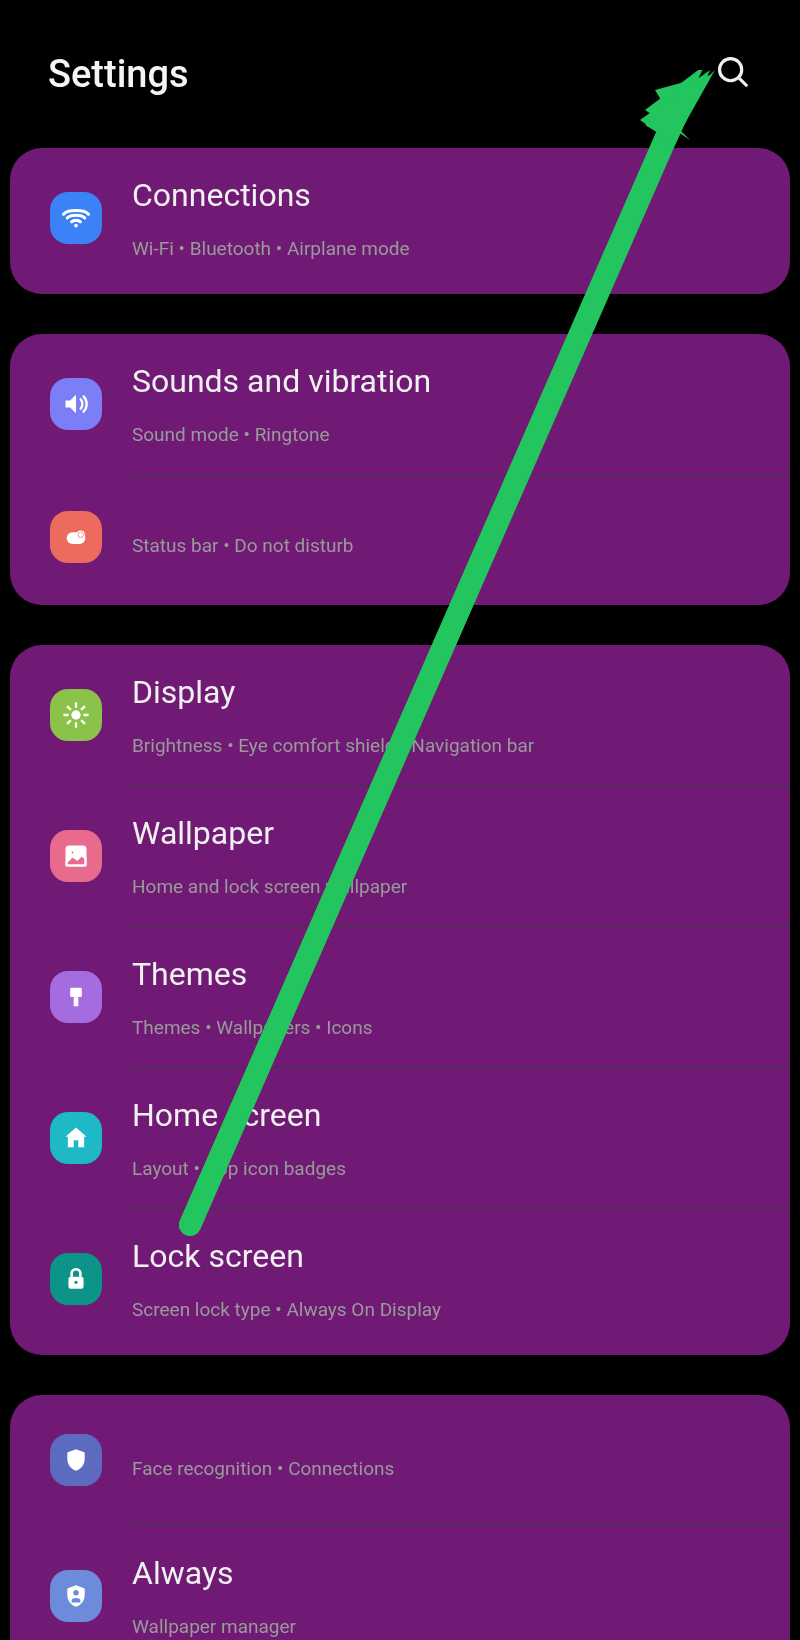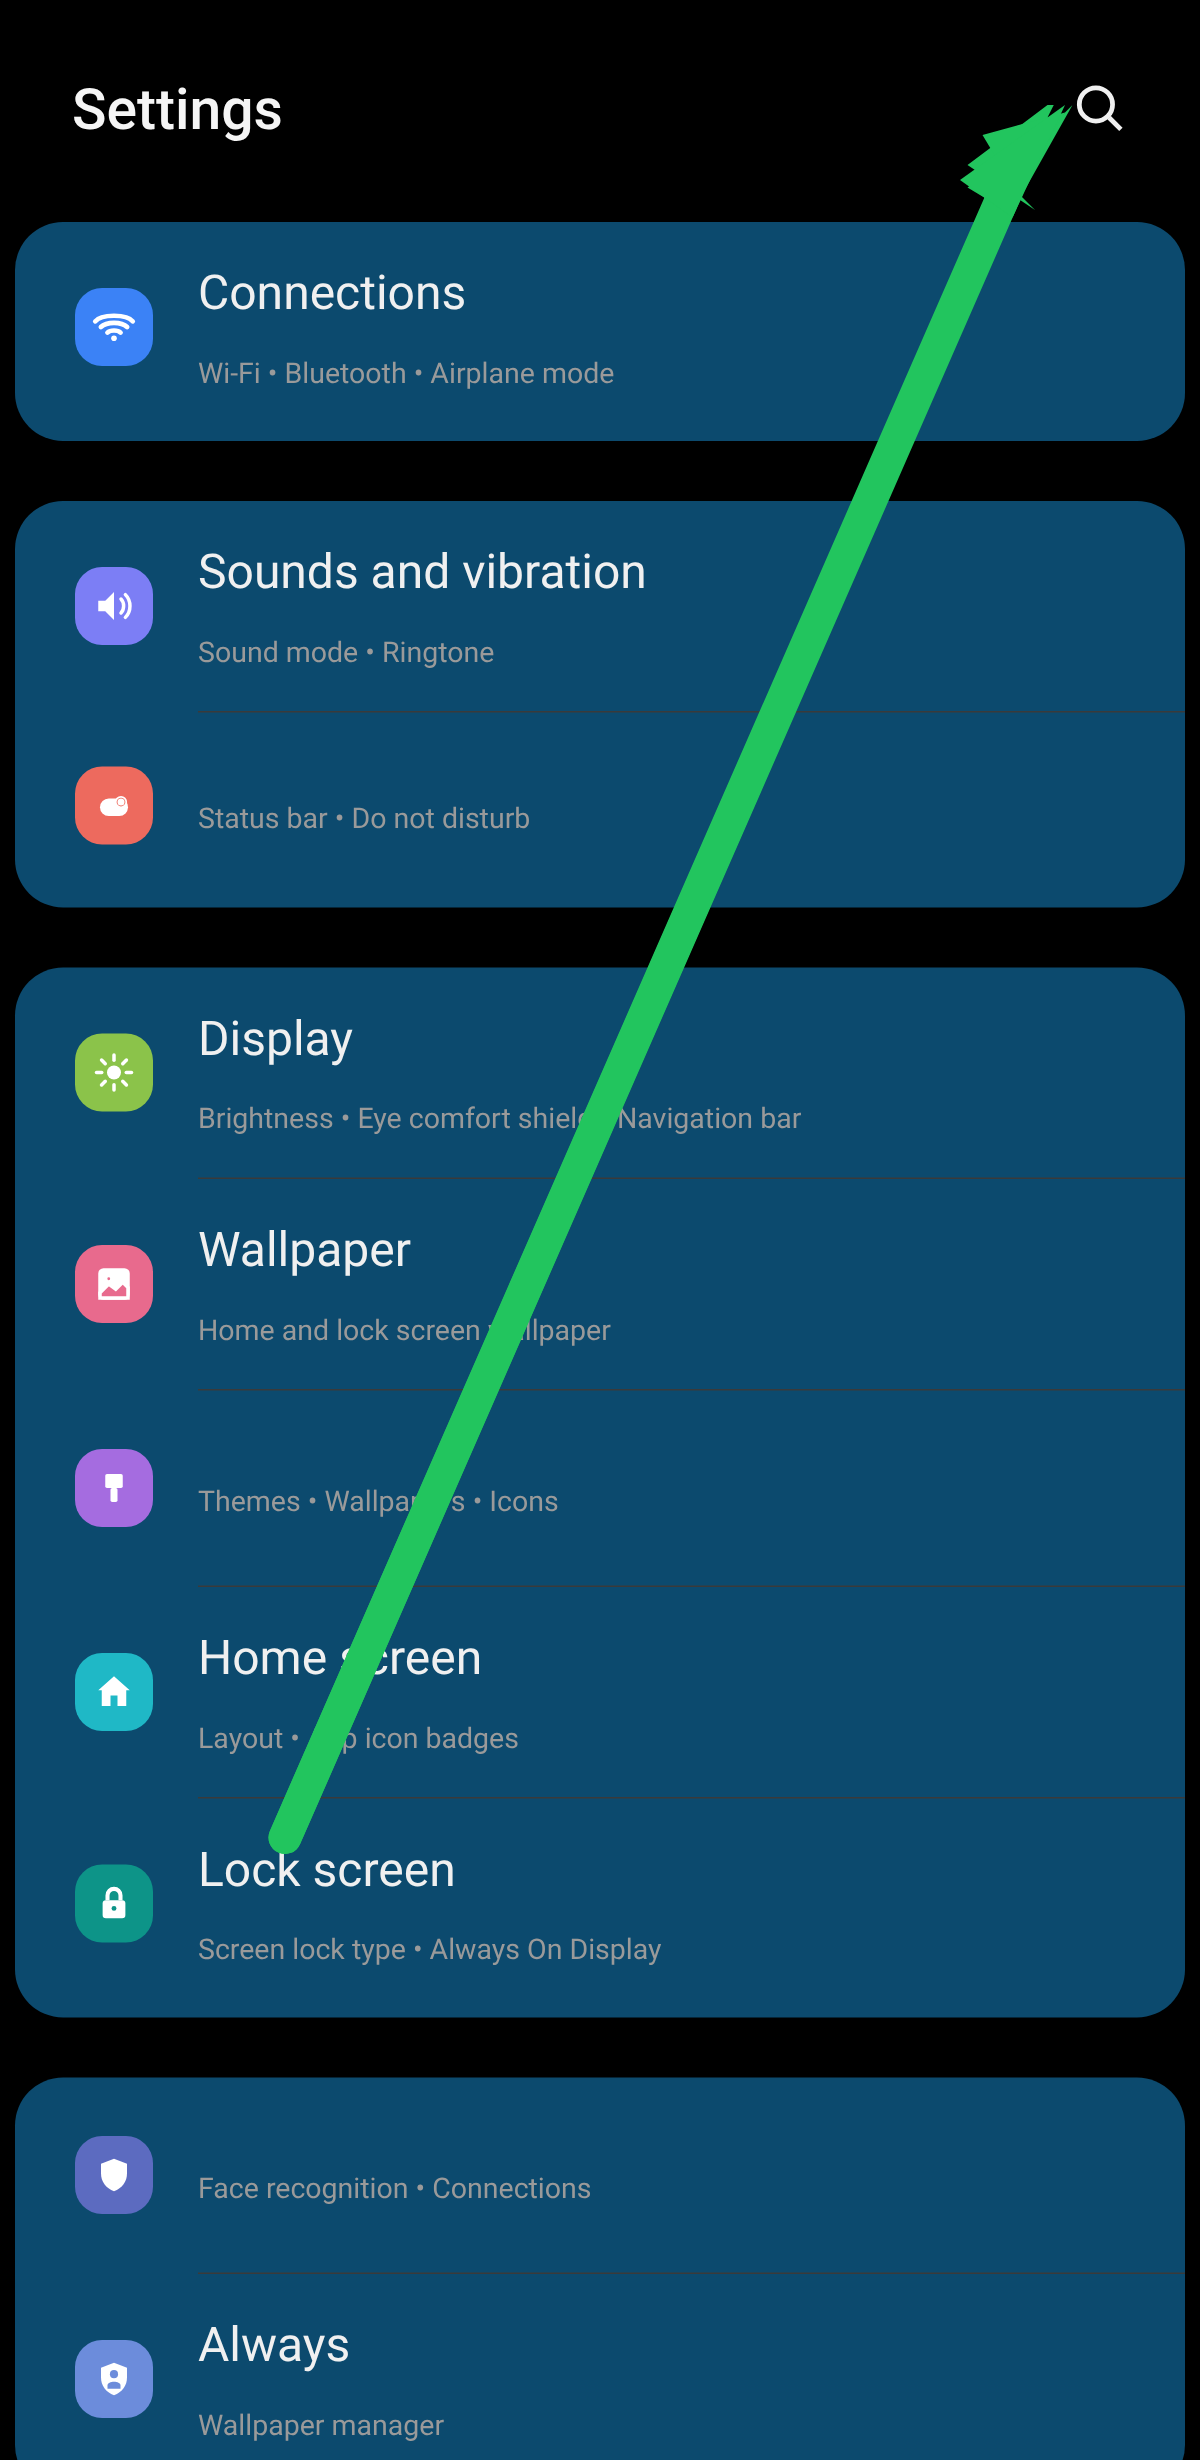--- a/index.html
+++ b/index.html
@@ -29,21 +29,21 @@
     }
     .search-icon {
       width: 38px;
       height: 38px;
       cursor: pointer;
     }
     .content {
       padding: 0 10px;
     }
     .card {
-      background: #0c4a6e;
+      background: #701a75;
       border-radius: 32px;
       margin-bottom: 40px;
       overflow: hidden;
     }
     .list-item {
       display: flex;
       align-items: center;
       padding: 28px 40px 28px 40px;
       cursor: pointer;
       min-height: 130px;
@@ -204,20 +204,21 @@
     </div>
     <div class="divider"></div>
     <div class="list-item">
       <div class="icon-container ic-violet">
         <svg width="28" height="28" viewBox="0 0 24 24" fill="#fff">
           <rect x="7" y="4" width="10" height="8" rx="1"></rect>
           <rect x="10" y="12" width="4" height="8" rx="1"></rect>
         </svg>
       </div>
       <div class="item-text">
+        <div class="item-title">Themes</div>
         <div class="item-subtitle">Themes  •  Wallpapers  •  Icons</div>
       </div>
     </div>
     <div class="divider"></div>
     <div class="list-item">
       <div class="icon-container ic-teal">
         <svg width="28" height="28" viewBox="0 0 24 24" fill="#fff">
           <path d="M12 3 L3 11 L5 11 L5 20 L10 20 L10 14 L14 14 L14 20 L19 20 L19 11 L21 11 Z"></path>
         </svg>
       </div>

